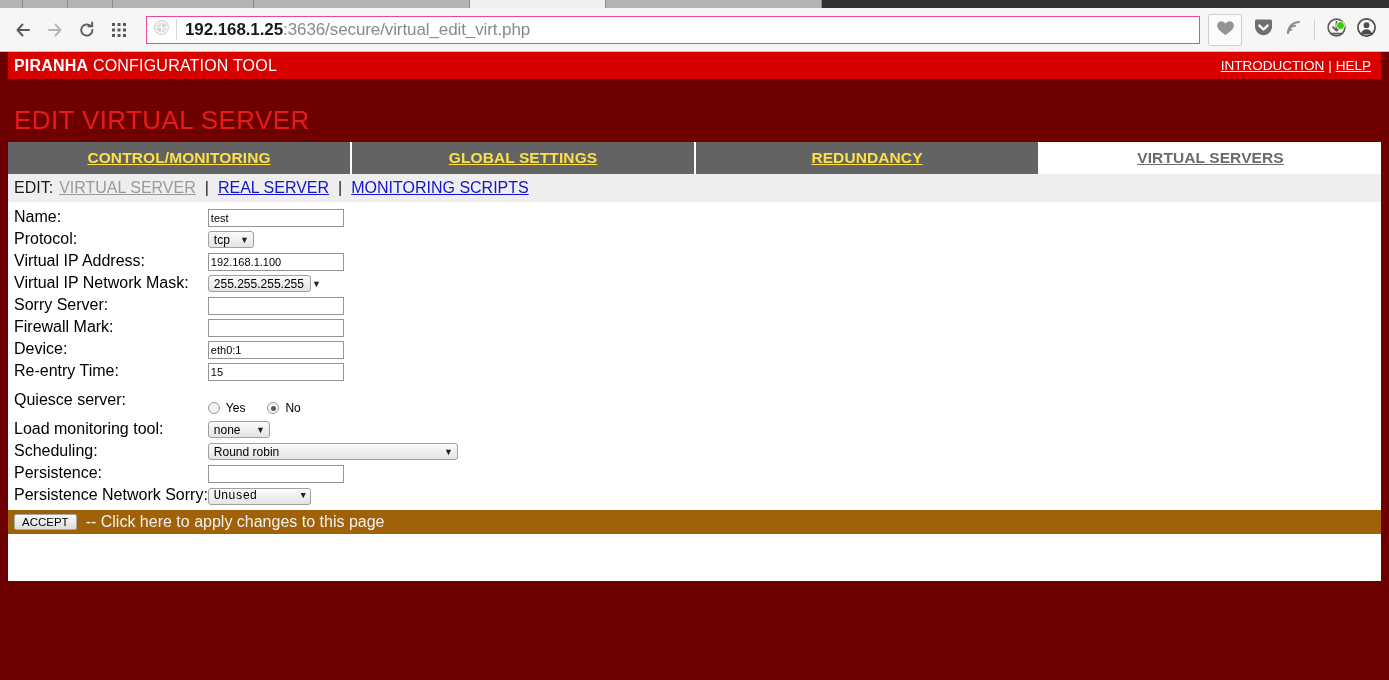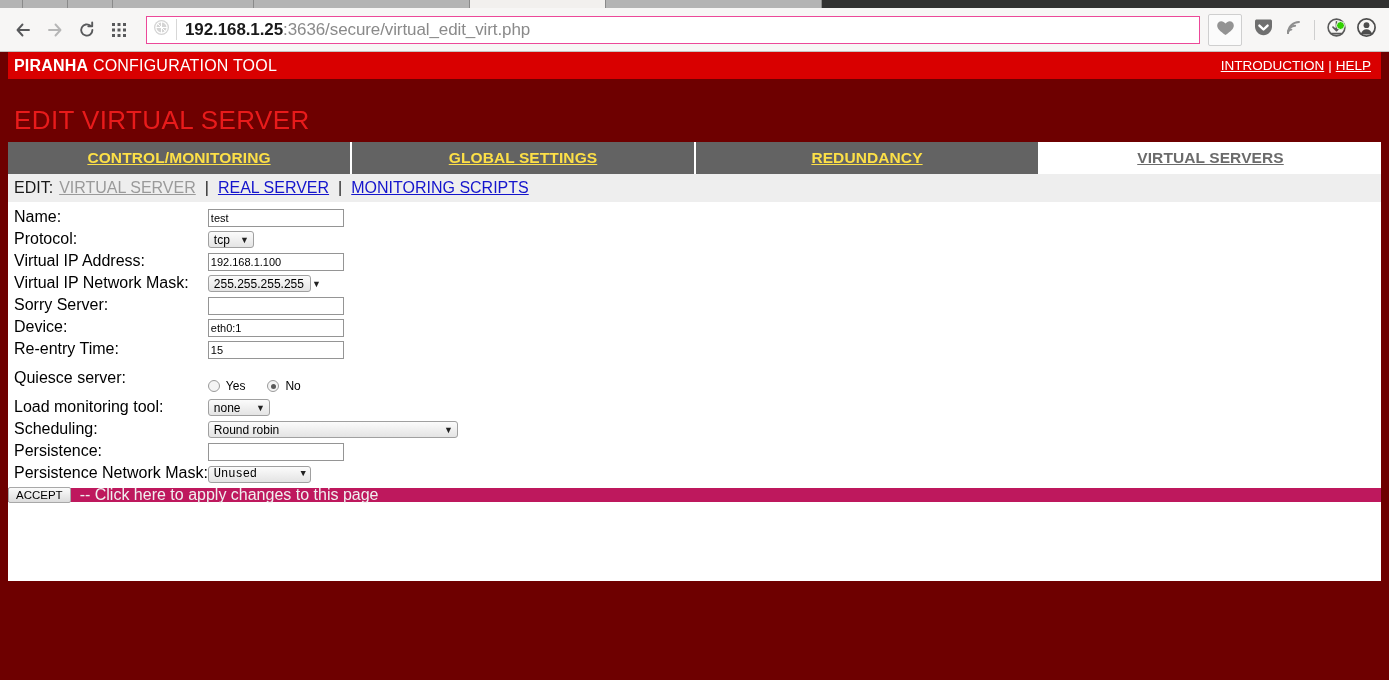--- a/index.html
+++ b/index.html
@@ -299,25 +299,25 @@
     content: "";
     position: absolute;
     width: 5px; height: 5px;
     border-radius: 50%;
     background: #5a5a5a;
     top: 2.5px; left: 2.5px;
   }
   .radio-wrap .gap { display:inline-block; width: 22px; }
 
   #accept-bar {
-    background: #be185d;
-    height: 14px;
-    display: flex;
-    align-items: center;
-    padding-left: 0;
+    background: #a16207;
+    height: 24px;
+    display: flex;
+    align-items: center;
+    padding-left: 6px;
     margin-top: 4px;
     box-sizing: border-box;
   }
   #accept-btn {
     font-family: "Liberation Sans", sans-serif;
     font-size: 11.5px;
     color: #000;
     background: linear-gradient(to bottom, #fbfbfb 0%, #dcdcdc 100%);
     border: 1px solid #a8a8a8;
     border-radius: 2px;
@@ -535,20 +535,26 @@
             </span>
           </td>
         </tr>
         <tr>
           <td class="lbl">Sorry Server:</td>
           <td>
             <input class="txt" type="text" value="" style="">
           </td>
         </tr>
         <tr>
+          <td class="lbl">Firewall Mark:</td>
+          <td>
+            <input class="txt" type="text" value="" style="">
+          </td>
+        </tr>
+        <tr>
           <td class="lbl">Device:</td>
           <td>
             <input class="txt" type="text" value="eth0:1" style="">
           </td>
         </tr>
         <tr>
           <td class="lbl">Re-entry Time:</td>
           <td>
             <input class="txt" type="text" value="15" style="">
           </td>
@@ -583,21 +589,21 @@
             </span>
           </td>
         </tr>
         <tr>
           <td class="lbl">Persistence:</td>
           <td>
             <input class="txt" type="text" value="" style="">
           </td>
         </tr>
         <tr>
-          <td class="lbl">Persistence Network Mask:</td>
+          <td class="lbl">Persistence Network Sorry:</td>
           <td>
             <span class="sel s-pmask">
               <span>Unused</span>
               <span class="arrow">▼</span>
             </span>
           </td>
         </tr>
       </tbody>
         </table>
     </div>

